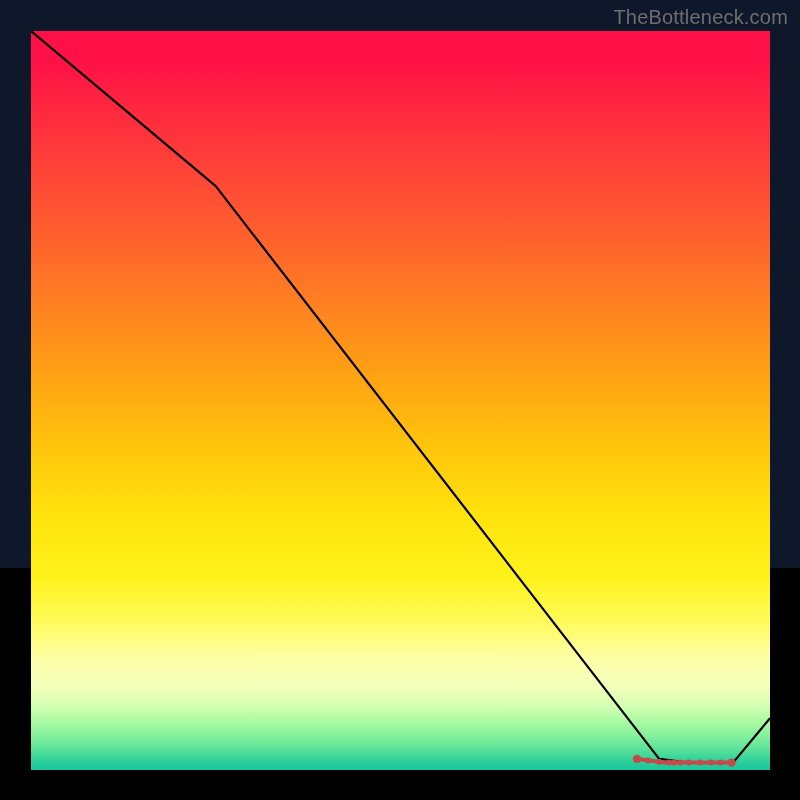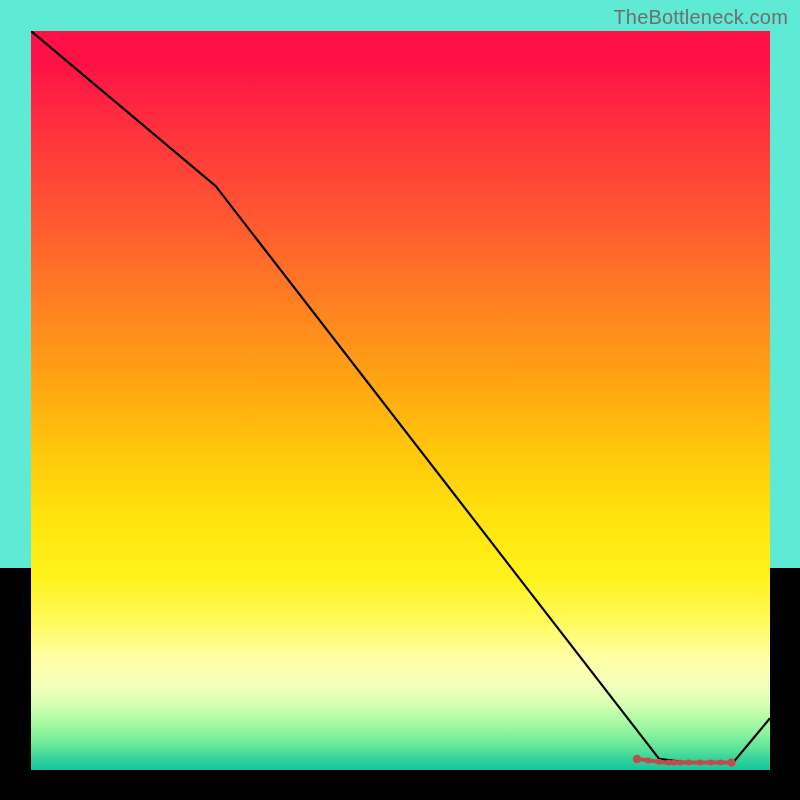--- a/index.html
+++ b/index.html
@@ -3,21 +3,21 @@
 <meta charset="utf-8">
 <style>
   * { margin: 0; padding: 0; box-sizing: border-box; }
   html, body { width: 800px; height: 800px; overflow: hidden; }
   body { background: #000; font-family: Arial, Helvetica, sans-serif; position: relative; }
 
   .frame {
     position: absolute;
     top: 0; left: 0;
     width: 800px; height: 568px;
-    background: #5eead4;
+    background: #0f172a;
   }
 
   .plot-area {
     position: absolute;
     left: 31px;
     top: 31px;
     width: 739px;
     height: 739px;
     overflow: hidden;
   }

